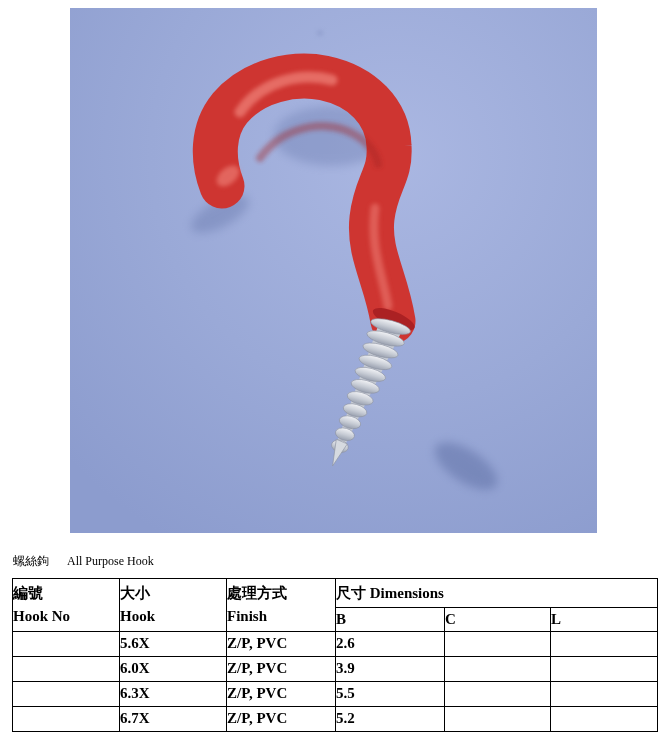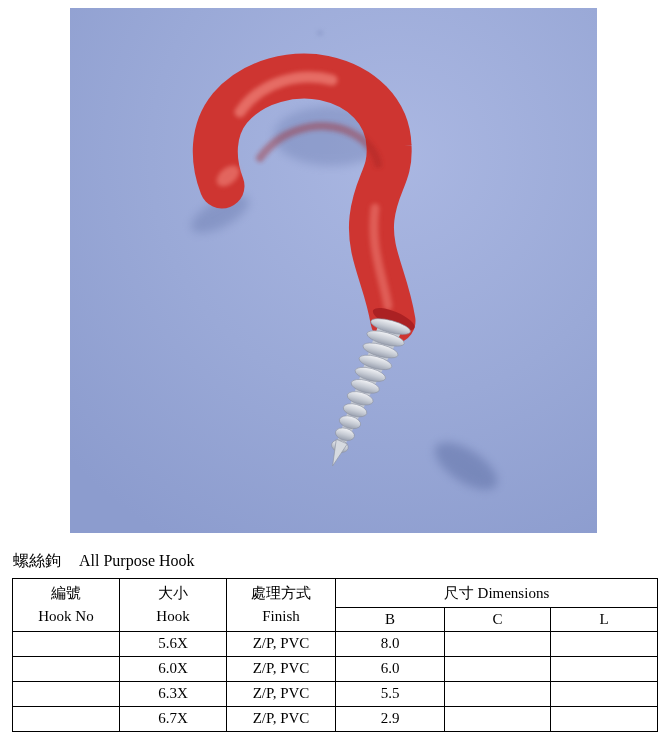--- a/index.html
+++ b/index.html
@@ -12,35 +12,35 @@
   .page { position: relative; width: 669px; height: 748px; overflow: hidden; }
 
   .photo {
     position: absolute; left: 70px; top: 8px;
     width: 527px; height: 525px;
   }
   .photo svg { display: block; width: 527px; height: 525px; }
 
   .caption {
     position: absolute; left: 13px; top: 551px;
-    font-size: 16px; line-height: 20px; white-space: nowrap;
+    font-size: 12px; line-height: 20px; white-space: nowrap;
   }
   .caption .en { margin-left: 18px; }
 
   table.spec {
     position: absolute; left: 12px; top: 578px;
     width: 645px;
     border-collapse: collapse;
     table-layout: fixed;
   }
   table.spec td {
     border: 1px solid #000;
-    text-align: center; vertical-align: middle;
+    vertical-align: middle;
     font-size: 15px; padding: 0; line-height: 1.5;
-    overflow: hidden; white-space: nowrap;
+    overflow: hidden; white-space: nowrap; font-weight: bold;
   }
   tr.hrow1 td { height: 28px; }
   tr.hrow2 td { height: 22px; }
   tr.drow  td { height: 24px; }
   td.twoline { line-height: 1.55; }
   td.twoline span { display: block; }
 </style>
 </head>
 <body>
 
@@ -140,44 +140,44 @@
       <tr class="hrow2">
         <td>B</td>
         <td>C</td>
         <td>L</td>
       </tr>
 
       <tr class="drow">
         <td></td>
         <td>5.6X</td>
         <td>Z/P, PVC</td>
-        <td>8.0</td>
+        <td>2.6</td>
         <td></td>
         <td></td>
       </tr>
       <tr class="drow">
         <td></td>
         <td>6.0X</td>
         <td>Z/P, PVC</td>
-        <td>6.0</td>
+        <td>3.9</td>
         <td></td>
         <td></td>
       </tr>
       <tr class="drow">
         <td></td>
         <td>6.3X</td>
         <td>Z/P, PVC</td>
         <td>5.5</td>
         <td></td>
         <td></td>
       </tr>
       <tr class="drow">
         <td></td>
         <td>6.7X</td>
         <td>Z/P, PVC</td>
-        <td>2.9</td>
+        <td>5.2</td>
         <td></td>
         <td></td>
       </tr>
     </tbody>
   </table>
 
 </div>
 
 </body></html>

